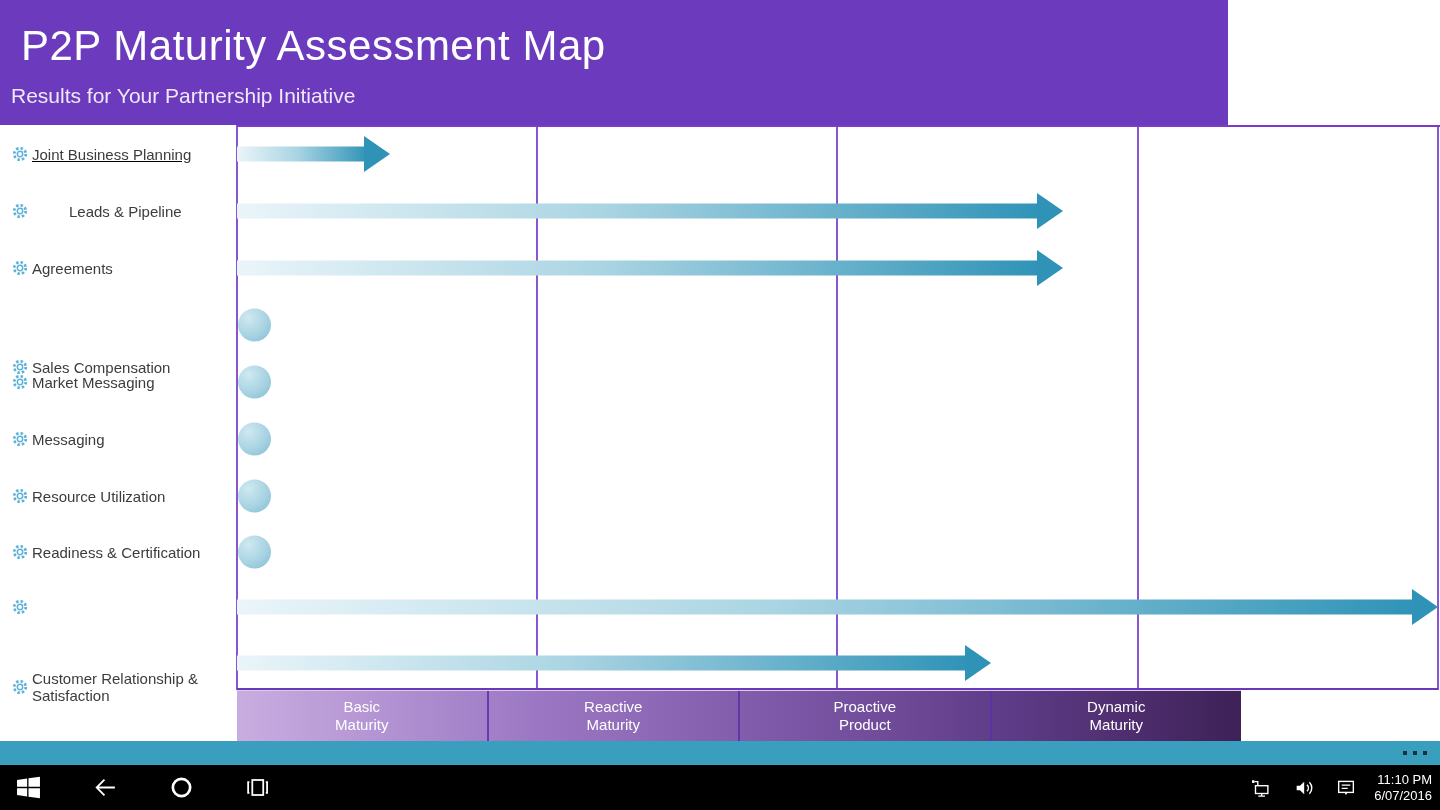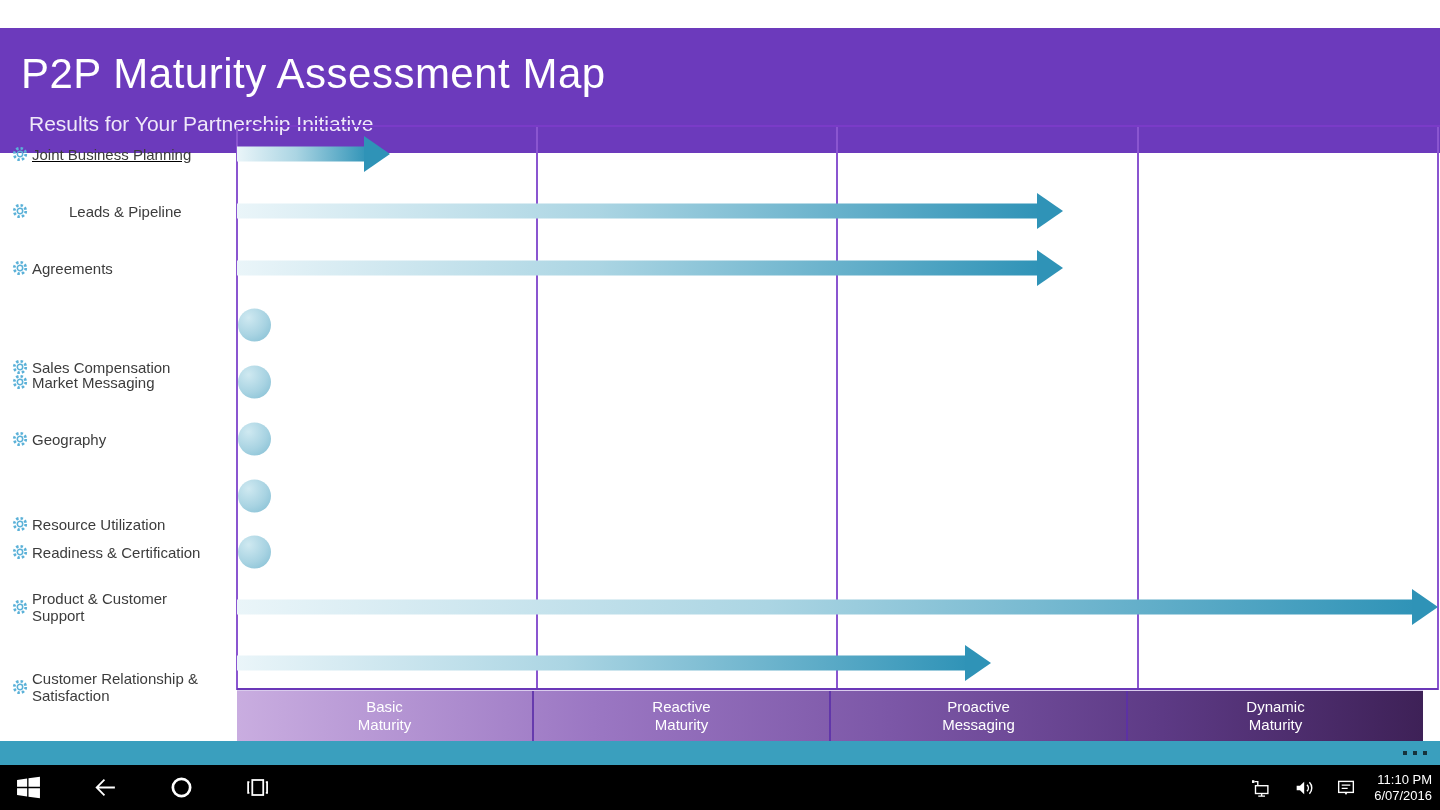--- a/index.html
+++ b/index.html
@@ -1,43 +1,43 @@
 <!DOCTYPE html>
 <html><head>
 <meta charset="utf-8">
 <style>
   * { margin:0; padding:0; box-sizing:border-box; }
   html,body { width:1440px; height:810px; overflow:hidden; background:#fff;
               font-family:"Liberation Sans", sans-serif; }
   .app { position:relative; width:1440px; height:810px; background:#fff; }
 
   
-  .header { position:absolute; left:0; top:0; width:1440px; height:125px; background:#6C3ABC;margin-top:28px; }
+  .header { position:absolute; left:0; top:0; width:1228px; height:125px; background:#6C3ABC; }
   .header h1 { position:absolute; left:21px; top:22px; color:#fff; font-size:42px; font-weight:300; letter-spacing:0.5px; }
-  .header .subtitle { position:absolute; left:29px; top:84px; color:#EFE8F9; font-size:21px; font-weight:300; }
+  .header .subtitle { position:absolute; left:11px; top:84px; color:#EFE8F9; font-size:21px; font-weight:300; }
 
   
   .gridv { position:absolute; top:125px; width:2px; height:565px; background:#8A55D0; }
   .grid-top { position:absolute; left:237px; top:125px; width:1203px; height:2px; background:#7A3BC8; }
   .grid-bottom { position:absolute; left:237px; top:688px; width:1201px; height:2px; background:#6B38B8; }
 
   .row-label { position:absolute; left:11px; transform:translateY(-50%); display:flex; align-items:center; gap:3px; }
   .row-label .txt { color:#3C3C3C; font-size:15px; line-height:17px; max-width:178px; }
   .gear { width:18px; height:18px; flex:0 0 auto; }
 
   .arrow { position:absolute; height:36px; transform:translateY(-50%); }
   .abar { position:absolute; left:0; top:50%; transform:translateY(-50%); height:15px; right:22px;
           background:linear-gradient(90deg,#EAF5F9 0%,#ABD5E3 45%,#2F93B7 100%); }
   .ahead { position:absolute; right:0; top:50%; transform:translateY(-50%); width:0; height:0;
            border-top:18px solid transparent; border-bottom:18px solid transparent; border-left:26px solid #2F93B7; }
   .dot { position:absolute; width:33px; height:33px; border-radius:50%; transform:translateY(-50%);
          background:radial-gradient(circle at 32% 28%, #CFE9F1 0%, #A8D3E2 55%, #7FBCD2 100%); }
 
   
-  .axis { position:absolute; left:237px; top:690px; width:1186px; height:51px; display:flex;
+  .axis { position:absolute; left:237px; top:690px; width:1004px; height:51px; display:flex;
           background:linear-gradient(90deg,#C9ADE0 0%,#9B77C3 30%,#7C57A7 55%,#5D3A85 78%,#3E2157 100%);
           border-top:1px solid #D9CBEC; }
   .axis-cell { flex:1 1 0; display:flex; align-items:center; justify-content:center; text-align:center;
                color:#fff; font-size:15px; line-height:18px; white-space:pre-line; }
   .axis-cell + .axis-cell { border-left:2px solid rgba(92,47,168,0.85); }
 
   
   .appbar { position:absolute; left:0; top:741px; width:1440px; height:24px; background:#3A9FBE; }
   .more { position:absolute; right:13px; top:50%; transform:translateY(-50%); display:flex; gap:6px; cursor:pointer; }
   .more i { width:4px; height:4px; background:#16333C; display:block; }
@@ -115,23 +115,23 @@
         </svg>
         <span class="txt">Market Messaging</span>
       </div>
       <div class="row-label" style="top: 439px;">
         <svg class="gear" viewBox="0 0 20 20">
           <g stroke="#5BB1D8" fill="none">
             <circle cx="10" cy="10" r="3" stroke-width="1.7"></circle>
             <circle cx="10" cy="10" r="6.4" stroke-width="3" stroke-dasharray="2.7 2.3"></circle>
           </g>
         </svg>
-        <span class="txt">Geography</span>
-      </div>
-      <div class="row-label" style="top: 496px; margin-top: 28px;">
+        <span class="txt">Messaging</span>
+      </div>
+      <div class="row-label" style="top: 496px;">
         <svg class="gear" viewBox="0 0 20 20">
           <g stroke="#5BB1D8" fill="none">
             <circle cx="10" cy="10" r="3" stroke-width="1.7"></circle>
             <circle cx="10" cy="10" r="6.4" stroke-width="3" stroke-dasharray="2.7 2.3"></circle>
           </g>
         </svg>
         <span class="txt">Resource Utilization</span>
       </div>
       <div class="row-label" style="top: 552px;">
         <svg class="gear" viewBox="0 0 20 20">
@@ -142,21 +142,20 @@
         </svg>
         <span class="txt">Readiness &amp; Certification</span>
       </div>
       <div class="row-label" style="top: 607px;">
         <svg class="gear" viewBox="0 0 20 20">
           <g stroke="#5BB1D8" fill="none">
             <circle cx="10" cy="10" r="3" stroke-width="1.7"></circle>
             <circle cx="10" cy="10" r="6.4" stroke-width="3" stroke-dasharray="2.7 2.3"></circle>
           </g>
         </svg>
-        <span class="txt">Product &amp; Customer Support</span>
       </div>
       <div class="row-label" style="top: 663px; margin-top: 24px;">
         <svg class="gear" viewBox="0 0 20 20">
           <g stroke="#5BB1D8" fill="none">
             <circle cx="10" cy="10" r="3" stroke-width="1.7"></circle>
             <circle cx="10" cy="10" r="6.4" stroke-width="3" stroke-dasharray="2.7 2.3"></circle>
           </g>
         </svg>
         <span class="txt">Customer Relationship &amp; Satisfaction</span>
       </div>
@@ -188,21 +187,21 @@
         <div class="ahead"></div>
       </div>
     </div>
 
   <div class="axis">
       <div class="axis-cell">Basic
 Maturity</div>
       <div class="axis-cell">Reactive
 Maturity</div>
       <div class="axis-cell">Proactive
-Messaging</div>
+Product</div>
       <div class="axis-cell">Dynamic
 Maturity</div>
     </div>
 
   <div class="appbar">
     <div class="more">
         <i></i>
         <i></i>
         <i></i>
       </div>

